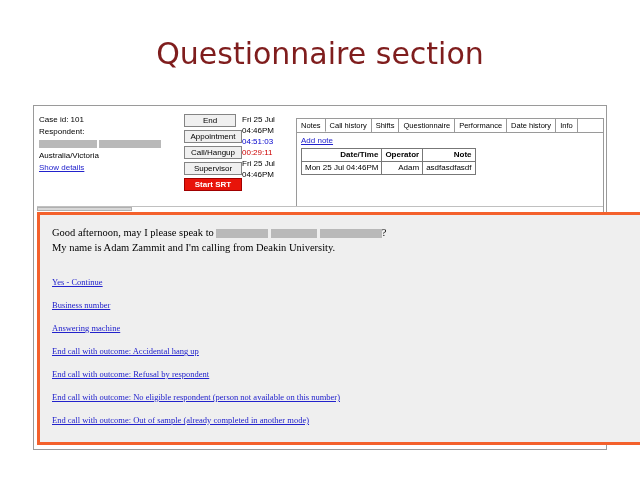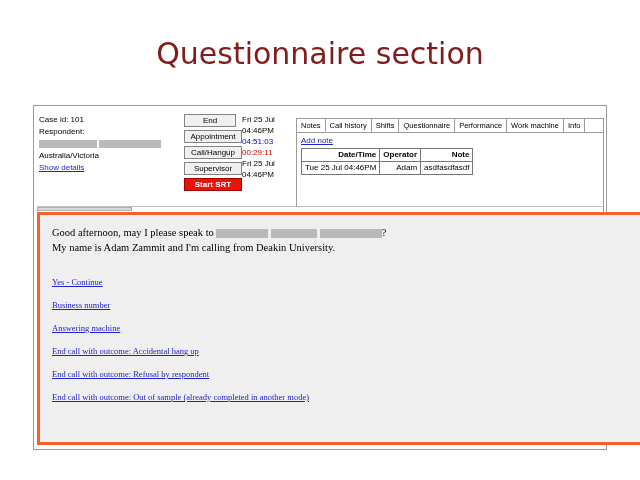--- a/index.html
+++ b/index.html
@@ -256,33 +256,33 @@
       <div class="t-line">04:46PM</div>
     </div>
 
     <div class="notes-panel">
       <div class="tabs">
         <div class="tab active">Notes</div>
         <div class="tab">Call history</div>
         <div class="tab">Shifts</div>
         <div class="tab">Questionnaire</div>
         <div class="tab">Performance</div>
-        <div class="tab">Work machine</div>
+        <div class="tab">Date history</div>
         <div class="tab">Info</div>
       </div>
       <span class="add-note">Add note</span>
       <table class="notes-table">
         <tbody>
             <tr>
           <th>Date/Time</th>
           <th>Operator</th>
           <th>Note</th>
         </tr>
         <tr>
-          <td>Tue 25 Jul 04:46PM</td>
+          <td>Mon 25 Jul 04:46PM</td>
           <td>Adam</td>
           <td>asdfasdfasdf</td>
         </tr>
       </tbody>
         </table>
     </div>
 
   </div>
 
   <div class="divider-bar">
@@ -297,17 +297,18 @@
       <span class="redact-bar" style="width:62px;"></span><span>?</span>
     </div>
     <div class="script-line">My name is Adam Zammit and I'm calling from Deakin University.</div>
 
     <div class="script-options">
       <span class="opt">Yes - Continue</span>
       <span class="opt">Business number</span>
       <span class="opt">Answering machine</span>
       <span class="opt">End call with outcome: Accidental hang up</span>
       <span class="opt">End call with outcome: Refusal by respondent</span>
+      <span class="opt">End call with outcome: No eligible respondent (person not available on this number)</span>
       <span class="opt">End call with outcome: Out of sample (already completed in another mode)</span>
     </div>
   </div>
 
 </div>
 
 </body></html>

